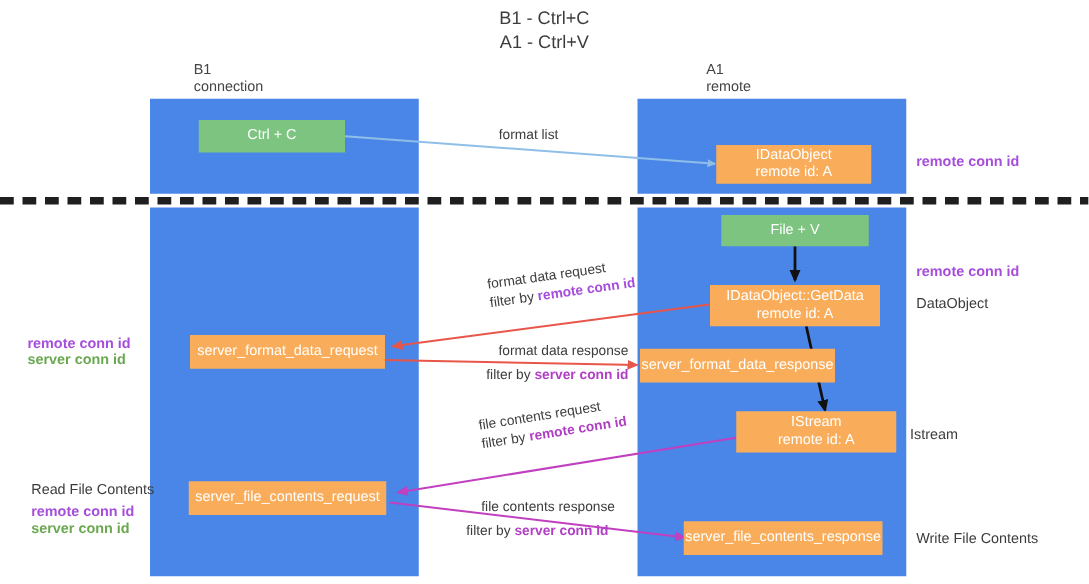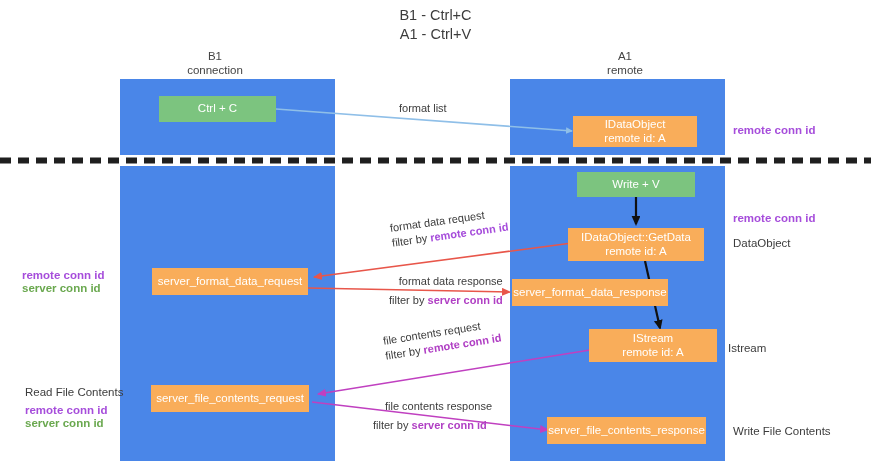--- a/index.html
+++ b/index.html
@@ -20,21 +20,20 @@
 
   
   .col-band {
     position: absolute;
     background: #4a86e8;
   }
 
   
   .col-header {
     position: absolute;
-    text-align: center;
     font-size: 11.5px;
     color: #444444;
     line-height: 14px;
   }
 
   
   .title {
     position: absolute;
     width: 871px;
     top: 6px;
@@ -155,21 +154,21 @@
   <div class="node green" style="left:159px; top:96px; width:117px; height:26px;">
     <span>Ctrl + C</span>
   </div>
 
   <div class="node orange" style="left:573px; top:116px; width:124px; height:31px;">
     <span>IDataObject</span>
     <span class="ln2">remote id: A</span>
   </div>
 
   <div class="node green" style="left:577px; top:172px; width:118px; height:25px;">
-    <span>Write + V</span>
+    <span>File + V</span>
   </div>
 
   <div class="node orange" style="left:568px; top:228px; width:136px; height:33px;">
     <span>IDataObject::GetData</span>
     <span class="ln2">remote id: A</span>
   </div>
 
   <div class="node orange" style="left:152px; top:268px; width:156px; height:27px;">
     <span>server_format_data_request</span>
   </div>

